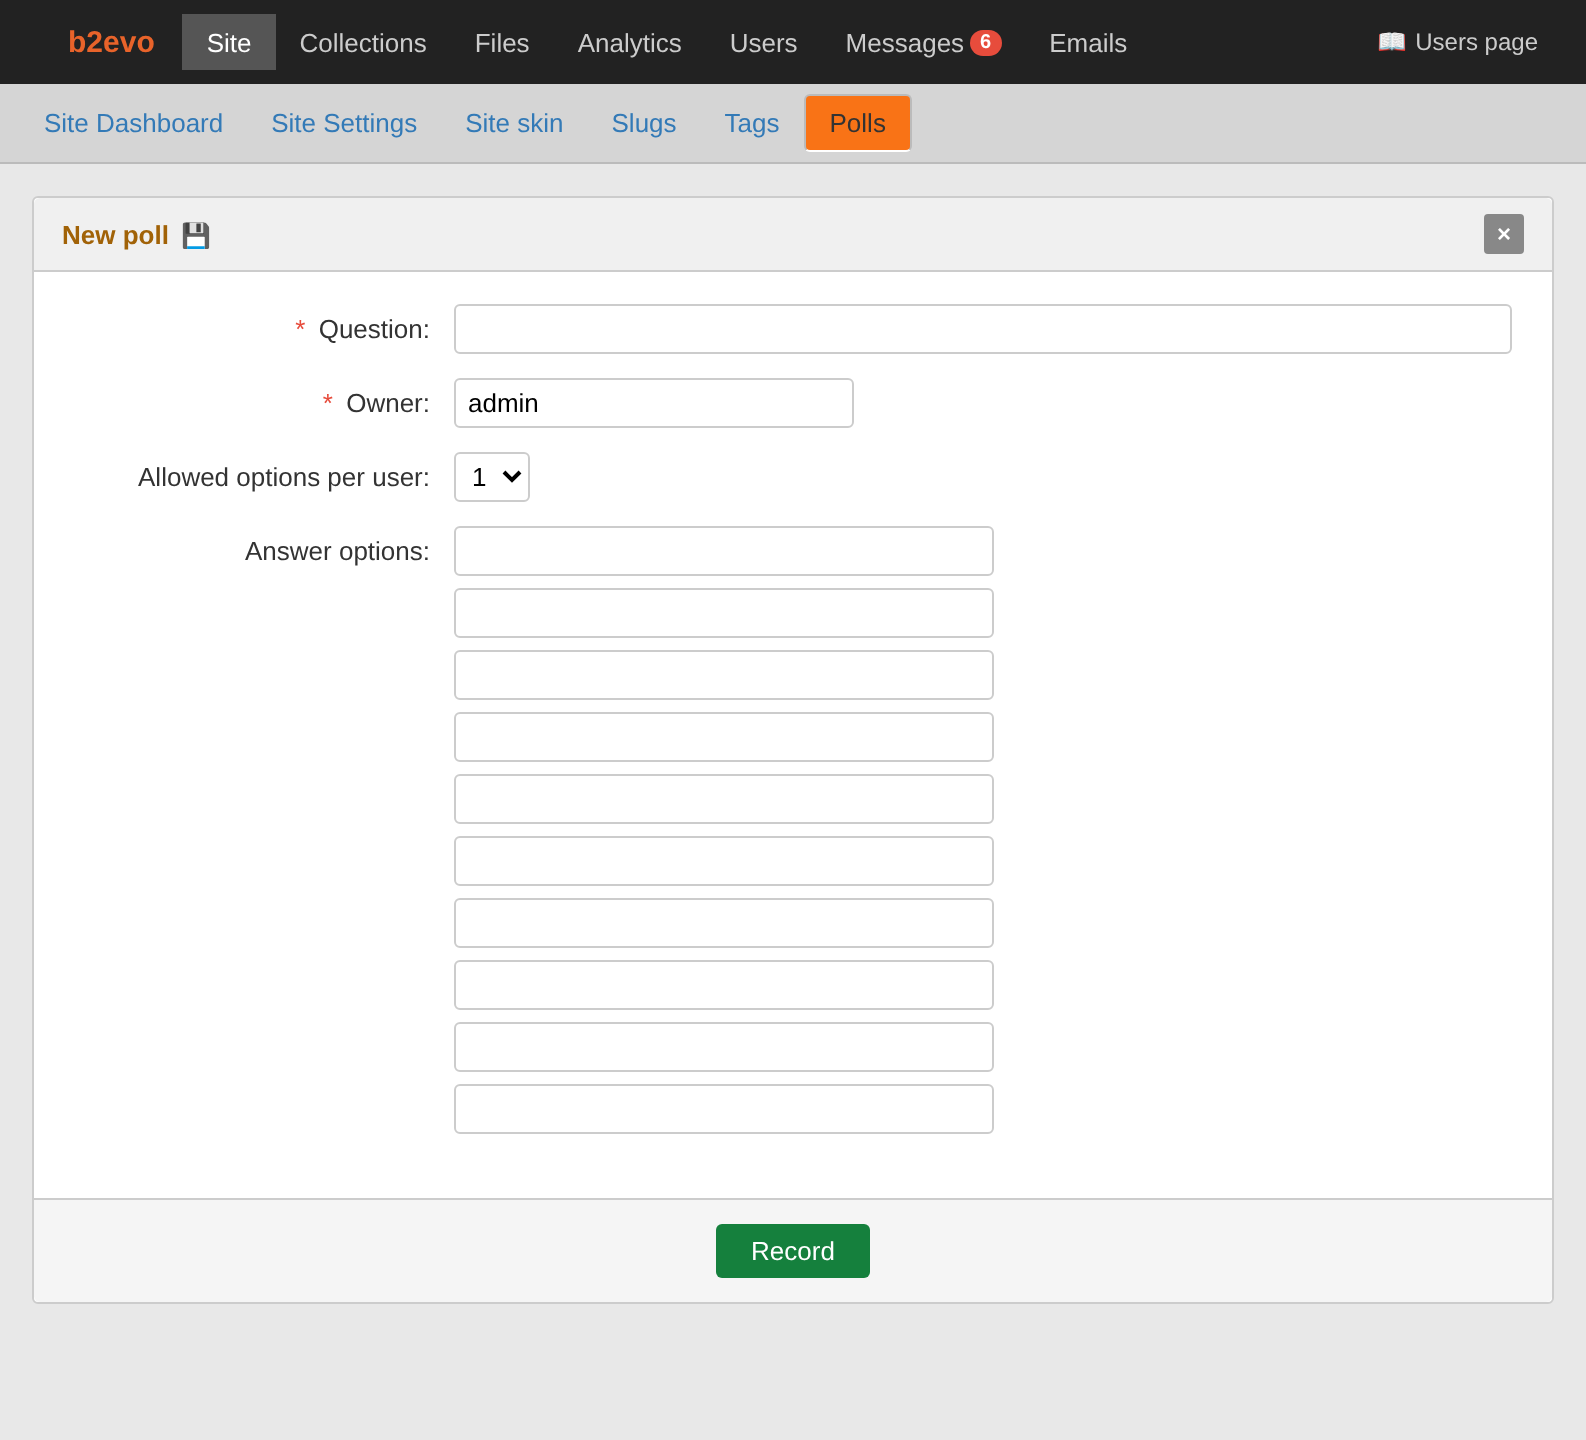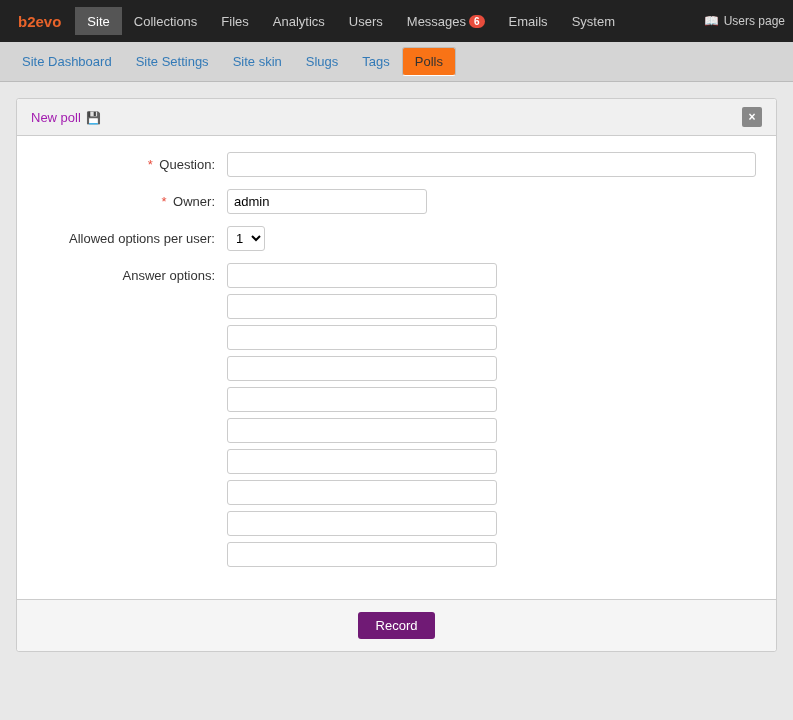--- a/index.html
+++ b/index.html
@@ -4,21 +4,21 @@
   <style>
     * { box-sizing: border-box; margin: 0; padding: 0; }
     body { font-family: Arial, Helvetica, sans-serif; font-size: 13px; background: #e8e8e8; }
 
     
     .navbar {
       background: #222;
       display: flex;
       align-items: center;
       height: 42px;
-      padding: 0 8px;
+      padding: 0 24px;
     }
     .navbar-brand {
       color: #e8632a;
       font-weight: bold;
       font-size: 15px;
       padding: 0 10px;
       margin-right: 4px;
     }
     .nav-item {
       color: #ccc;
@@ -94,22 +94,22 @@
       background: #f0f0f0;
       border-bottom: 1px solid #ccc;
       padding: 8px 14px;
       display: flex;
       align-items: center;
       justify-content: space-between;
       border-radius: 3px 3px 0 0;
     }
     .panel-title {
       font-size: 13px;
-      font-weight: normal;
-      color: #a21caf;
+      font-weight: bold;
+      color: #a16207;
       display: flex;
       align-items: center;
       gap: 6px;
     }
     .panel-close {
       background: #888;
       color: #fff;
       border: none;
       width: 20px;
       height: 20px;
@@ -173,21 +173,21 @@
     .panel-footer {
       background: #f5f5f5;
       border-top: 1px solid #ccc;
       padding: 12px 20px;
       display: flex;
       align-items: center;
       justify-content: center;
       border-radius: 0 0 3px 3px;
     }
     .btn-record {
-      background: #701a75;
+      background: #15803d;
       color: #fff;
       border: none;
       padding: 6px 18px;
       font-size: 13px;
       border-radius: 3px;
       cursor: pointer;
     }
 
     
     .save-icon::before { content: "💾"; font-size: 12px; }
@@ -212,23 +212,20 @@
   </a>
   <a class="nav-item">
     <span>Users</span>
   </a>
   <a class="nav-item">
     <span>Messages</span>
     <span class="badge">6</span>
   </a>
   <a class="nav-item">
     <span>Emails</span>
-  </a>
-  <a class="nav-item">
-    <span>System</span>
   </a>
 
   <div class="navbar-right">
     <span class="manual-link">
       <span>📖</span>
       <span>Users page</span>
     </span>
   </div>
 </nav>
 

